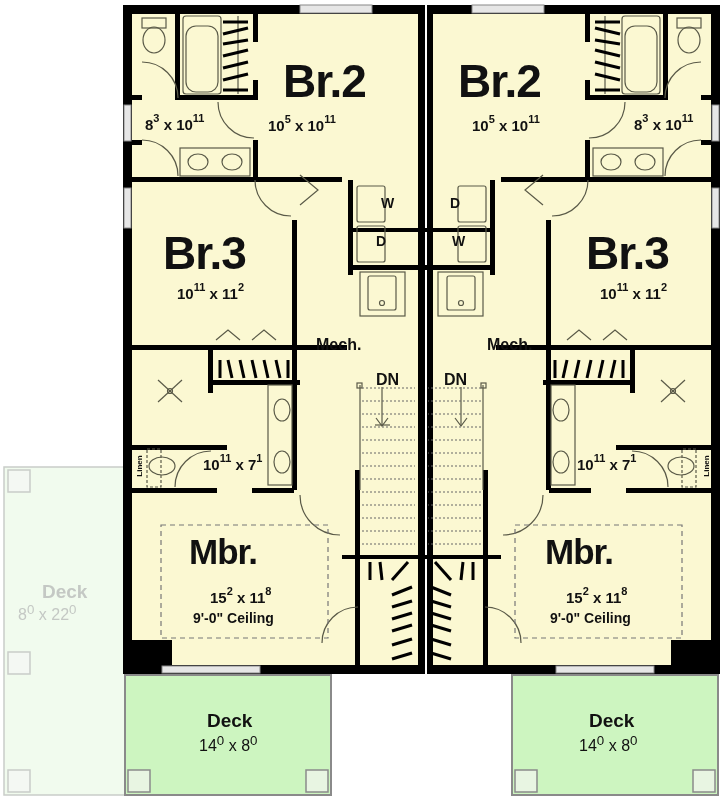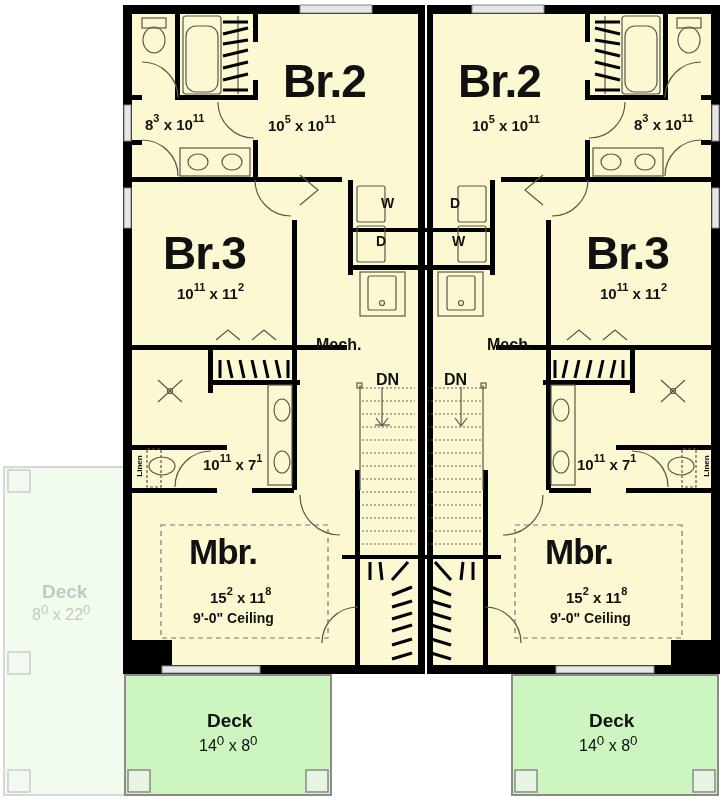--- a/index.html
+++ b/index.html
@@ -307,21 +307,21 @@
 <div class="lbl linen" style="left:129px;top:462px;">Linen</div>
 
 <div class="lbl room-name mbr" style="left:189px;top:534px;">Mbr.</div>
 <div class="lbl dim" style="left:210px;top:588px;"><span>15</span><sup>2</sup> <span>x</span> <span>11</span><sup>8</sup></div>
 <div class="lbl ceiling" style="left:193px;top:611px;">9'-0" Ceiling</div>
 
 <div class="lbl deck-name" style="left:207px;top:711px;">Deck</div>
 <div class="lbl deck-dim" style="left:199px;top:734px;"><span>14</span><sup>0</sup> <span>x</span> <span>8</span><sup>0</sup></div>
 
 <div class="lbl deck-name faded" style="left:42px;top:582px;">Deck</div>
-<div class="lbl deck-dim faded" style="left:32px;top:603px;"><span>8</span><sup>0</sup> <span>x</span> <span>22</span><sup>0</sup></div>
+<div class="lbl deck-dim faded" style="left:18px;top:603px;"><span>8</span><sup>0</sup> <span>x</span> <span>22</span><sup>0</sup></div>
 
 <div class="lbl room-name" style="left:458px;top:58px;">Br.2</div>
 <div class="lbl dim" style="left:472px;top:116px;"><span>10</span><sup>5</sup> <span>x</span> <span>10</span><sup>11</sup></div>
 <div class="lbl dim" style="left:634px;top:115px;"><span>8</span><sup>3</sup> <span>x</span> <span>10</span><sup>11</sup></div>
 
 <div class="lbl room-name" style="left:586px;top:230px;">Br.3</div>
 <div class="lbl dim" style="left:600px;top:284px;"><span>10</span><sup>11</sup> <span>x</span> <span>11</span><sup>2</sup></div>
 
 <div class="lbl appl" style="left:450px;top:196px;">D</div>
 <div class="lbl appl" style="left:452px;top:234px;">W</div>

